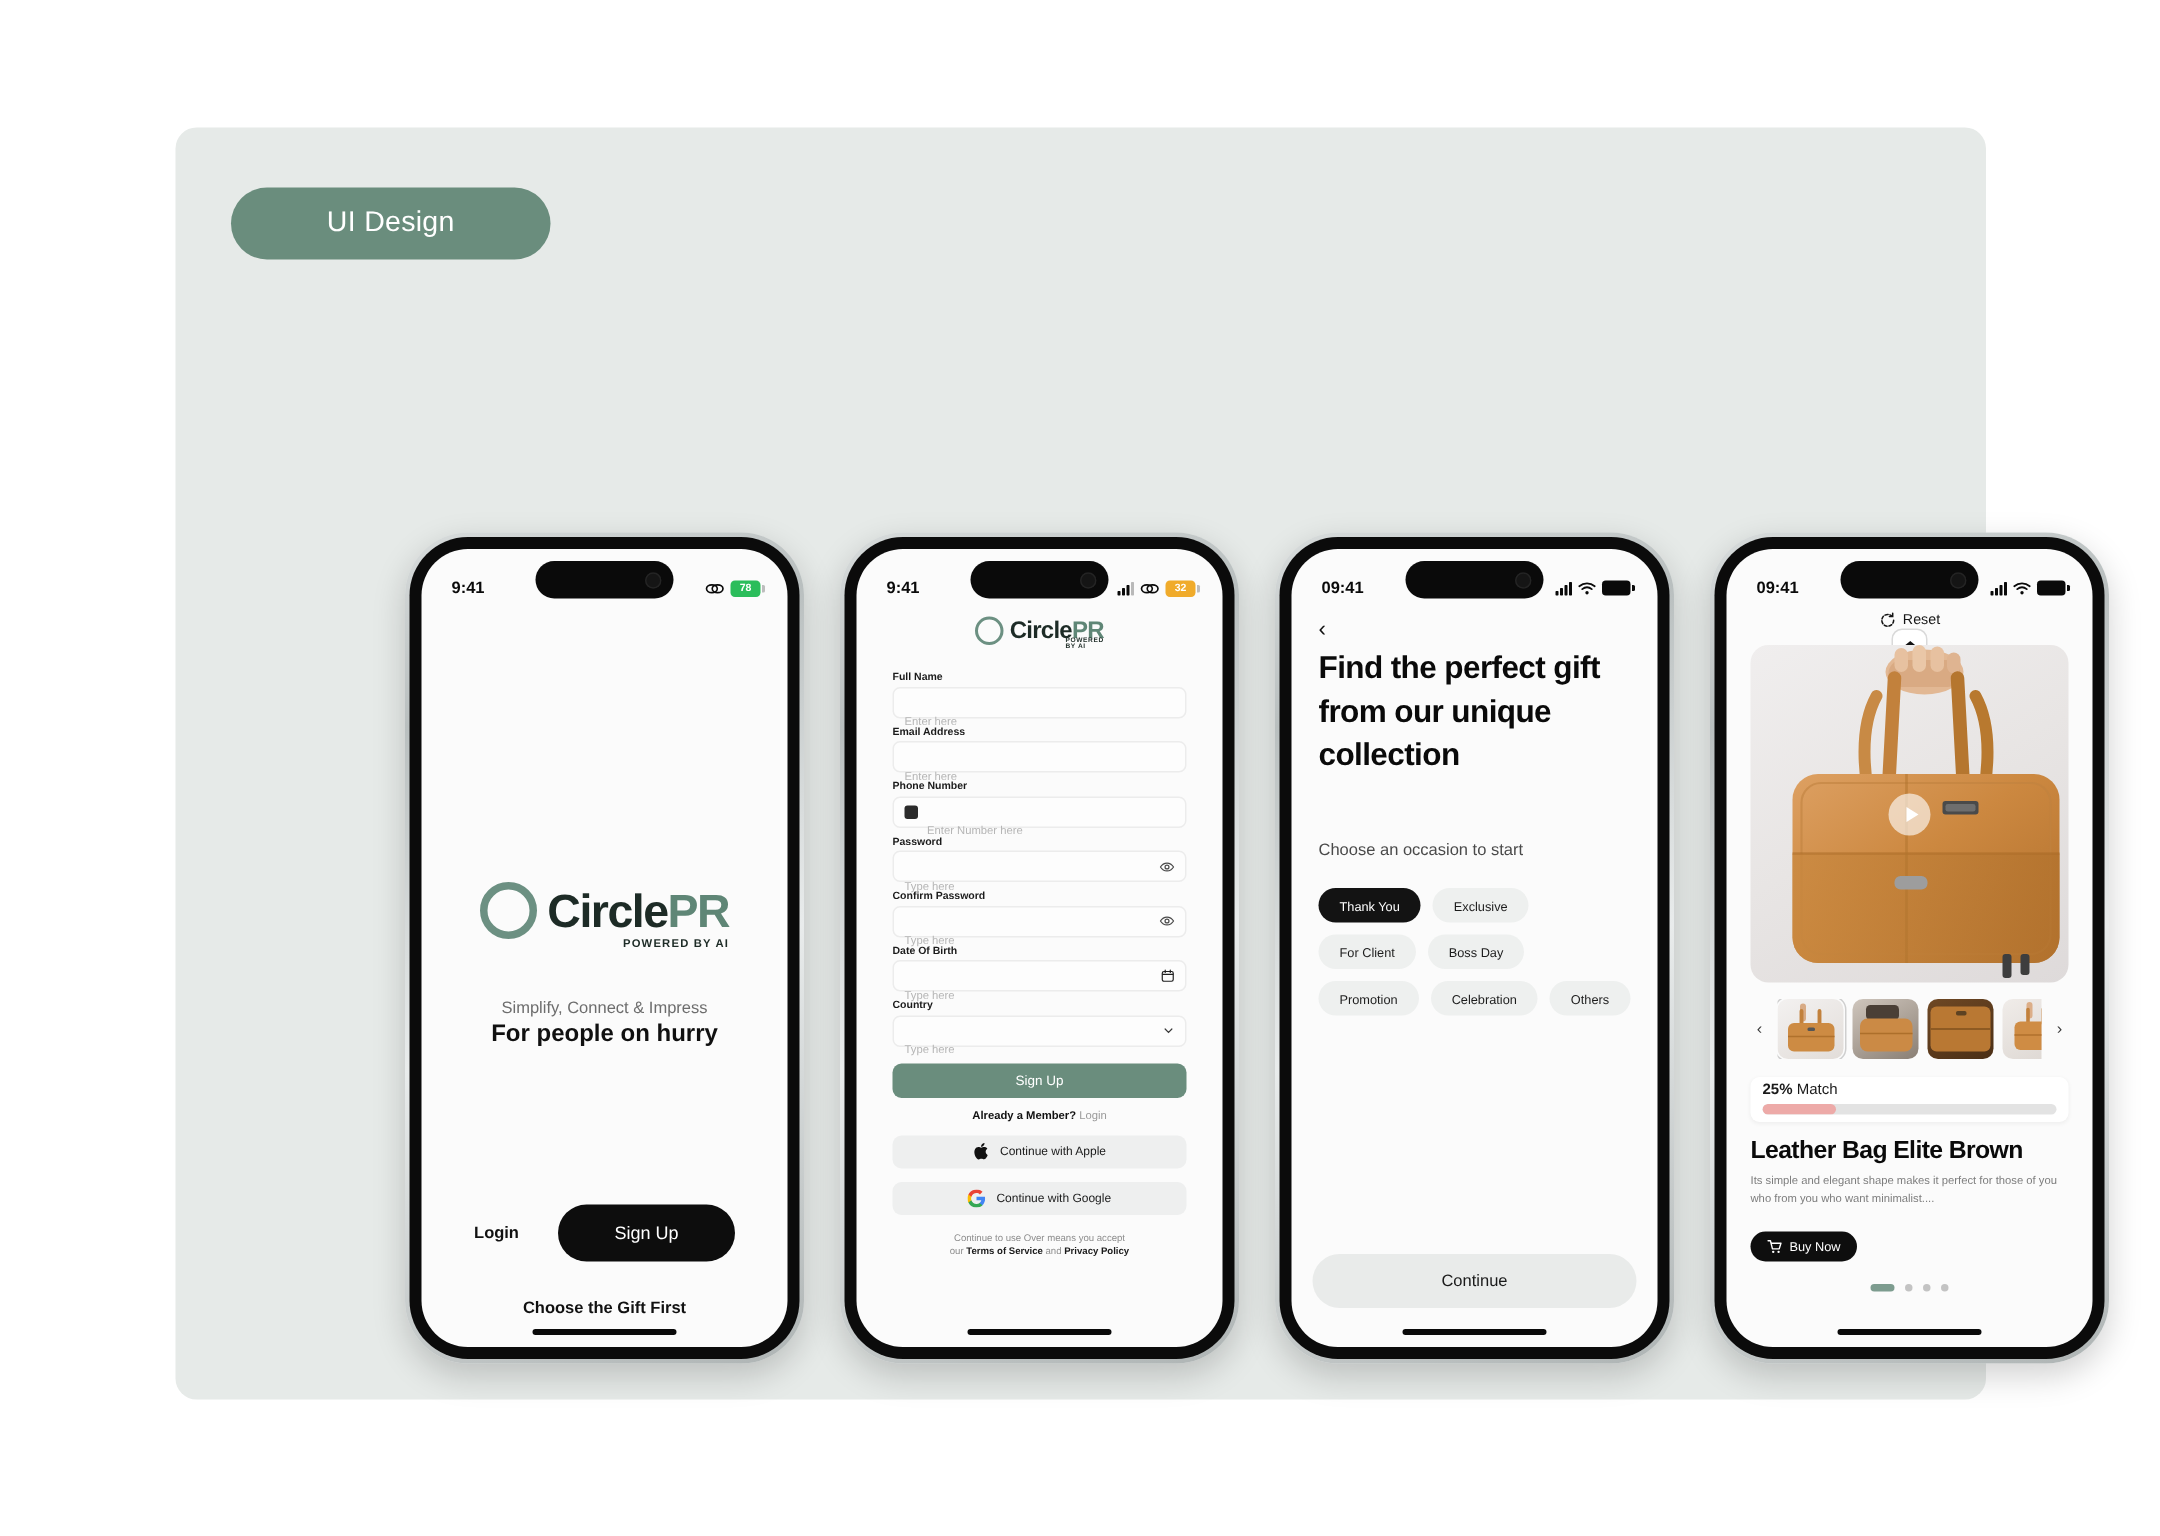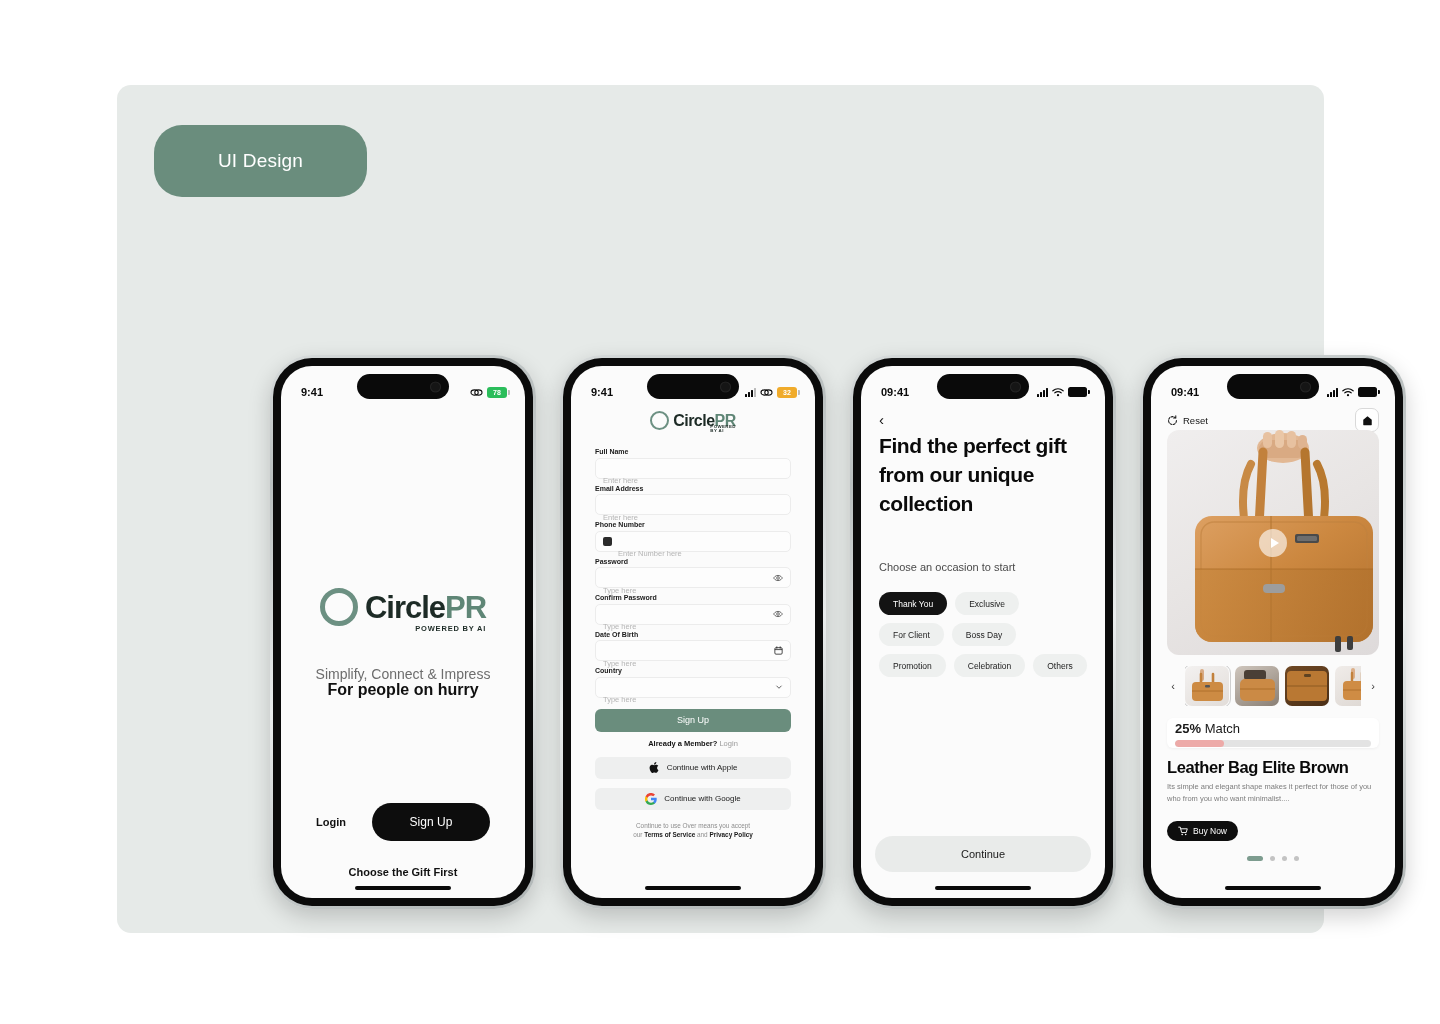--- a/index.html
+++ b/index.html
@@ -10,21 +10,21 @@
     overflow: hidden;
   }
   .canvas {
     position: absolute; left: 117px; top: 85px;
     width: 1207px; height: 848px;
     background: #e6eae8;
     border-radius: 14px;
   }
   .badge {
     position: absolute; left: 37px; top: 40px;
-    width: 213px; height: 72px;
+    width: 213px; height: 48px;
     background: #6a8d7d;
     border-radius: 28px;
     display: flex; align-items: center; justify-content: center;
     color: #ffffff; font-size: 19px; letter-spacing: .2px;
   }
 
   
   .phone {
     position: absolute; top: 270px;
     width: 266px; height: 554px;
@@ -94,21 +94,21 @@
 
   
   #p1 { left: 153px; }
   .logo-wrap { position:absolute; left:0; right:0; top:222px; display:flex; justify-content:center; align-items:center; gap:7px;}
   .logo-ring { width: 38px; height: 38px; border-radius: 50%; border: 5px solid #6c9082; }
   .logo-text { position: relative; line-height: 1; }
   .logo-main { font-size: 31px; font-weight: bold; letter-spacing: -1px; }
   .logo-main .dark { color: #1d2b26; }
   .logo-main .green { color: #5f8676; }
   .logo-sub { position:absolute; right:0; bottom:-10px; font-size:7.5px; font-weight:bold; letter-spacing:.8px; color:#1d2b26;margin-left:44px; }
-  .tagline { position:absolute; left:0; right:0; top:300px; text-align:center; font-size:14px; color:#6d6d6d; }
+  .tagline { position:absolute; left:0; right:0; top:300px; text-align:center; font-size:11px; color:#6d6d6d; }
   .headline1 { position:absolute; left:0; right:0; top:315px; text-align:center; font-size:16px; font-weight:bold; color:#101010; }
   .p1-actions { position:absolute; left:0; right:0; top:437px; display:flex; align-items:center; justify-content:center; gap:26px;}
   .login-link { font-size:11px; font-weight:bold; color:#111; }
   .signup-btn { width:118px; height:38px; background:#0d0d0d; color:#fff; border-radius:20px;
                 display:flex; align-items:center; justify-content:center; font-size:12px; border:none; cursor:pointer;}
   .p1-foot { position:absolute; left:0; right:0; top:500px; text-align:center; font-size:11px; font-weight:bold; color:#111; }
 
   
   #p2 { left: 443px; }
   .p2-logo { position:absolute; left:0; right:0; top:45px; display:flex; justify-content:center; align-items:center; gap:4px; }
@@ -152,21 +152,21 @@
     display:flex; align-items:center; font-size:8.5px; color:#1c1c1c; border:none; cursor:pointer;
   }
   .chip.active { background:#131313; color:#fff; }
   .continue-btn {
     position:absolute; left:14px; right:14px; bottom:26px; height:36px;
     background:#e9ebea; border:none; border-radius:20px; font-size:11px; color:#1a1a1a; cursor:pointer;
   }
 
   
   #p4 { left: 1023px; }
-  .topbar4 { position:absolute; left:16px; right:16px; top:42px; display:flex; align-items:center; justify-content:space-between; }
+  .topbar4 { position:absolute; left:16px; right:16px; top:42px; display:flex; align-items:center; justify-content:space-between;flex-direction:column; }
   .reset { display:flex; align-items:center; gap:5px; font-size:9.5px; color:#141414; background:none;border:none;cursor:pointer;}
   .home-btn { width:24px; height:24px; border:1px solid #d9d9d9; border-radius:7px; background:#fff;
               display:flex; align-items:center; justify-content:center; cursor:pointer;}
   .hero {
     position:absolute; left:16px; right:16px; top:64px; height:225px; border-radius:12px;
     background: linear-gradient(150deg,#f0eeee 0%,#e8e5e4 48%,#dedada 100%);
     overflow:hidden;
   }
   .play {
     position:absolute; left:50%; top:50%; transform:translate(-50%,-50%);
@@ -176,21 +176,21 @@
   .play::after{content:""; border-left:8px solid #fff; border-top:5px solid transparent; border-bottom:5px solid transparent; margin-left:3px;}
   .thumbs { position:absolute; left:16px; right:16px; top:298px; height:44px; display:flex; align-items:center; gap:6px; }
   .tarrow { width:12px; flex:0 0 auto; text-align:center; font-size:11px; color:#3a3a3a; background:none;border:none;cursor:pointer;}
   .tstrip { flex:1; display:flex; gap:6px; overflow:hidden; }
   .thumb { width:44px; height:40px; border-radius:7px; flex:0 0 auto; overflow:hidden; position:relative;}
   .thumb.sel { outline:1.5px solid #cfcfcf; outline-offset:1px; }
   .matchcard {
     position:absolute; left:16px; right:16px; top:352px; height:30px; background:#fff;
     border-radius:6px; padding:3px 8px 0 8px; box-shadow:0 1px 3px rgba(0,0,0,.05);
   }
-  .matchlbl { font-size:13px; color:#1a1a1a; }
+  .matchlbl { font-size:10px; color:#1a1a1a; }
   .matchlbl b { font-weight:bold; }
   .track { margin-top:4px; height:7px; border-radius:4px; background:#e3e3e3; overflow:hidden; }
   .fill { height:100%; border-radius:4px; background:#edaaa8; }
   .title4 { position:absolute; left:16px; right:14px; top:392px; font-size:16.5px; font-weight:bold; color:#0a0a0a; letter-spacing:-.4px;}
   .desc4 { position:absolute; left:16px; right:20px; top:415px; font-size:7.5px; color:#7d7d7d; line-height:1.65; }
   .buy {
     position:absolute; left:16px; top:455px; height:20px; padding:0 11px; border-radius:11px;
     background:#0e0e0e; color:#fff; display:flex; align-items:center; gap:5px;
     font-size:8.5px; border:none; cursor:pointer;
   }

